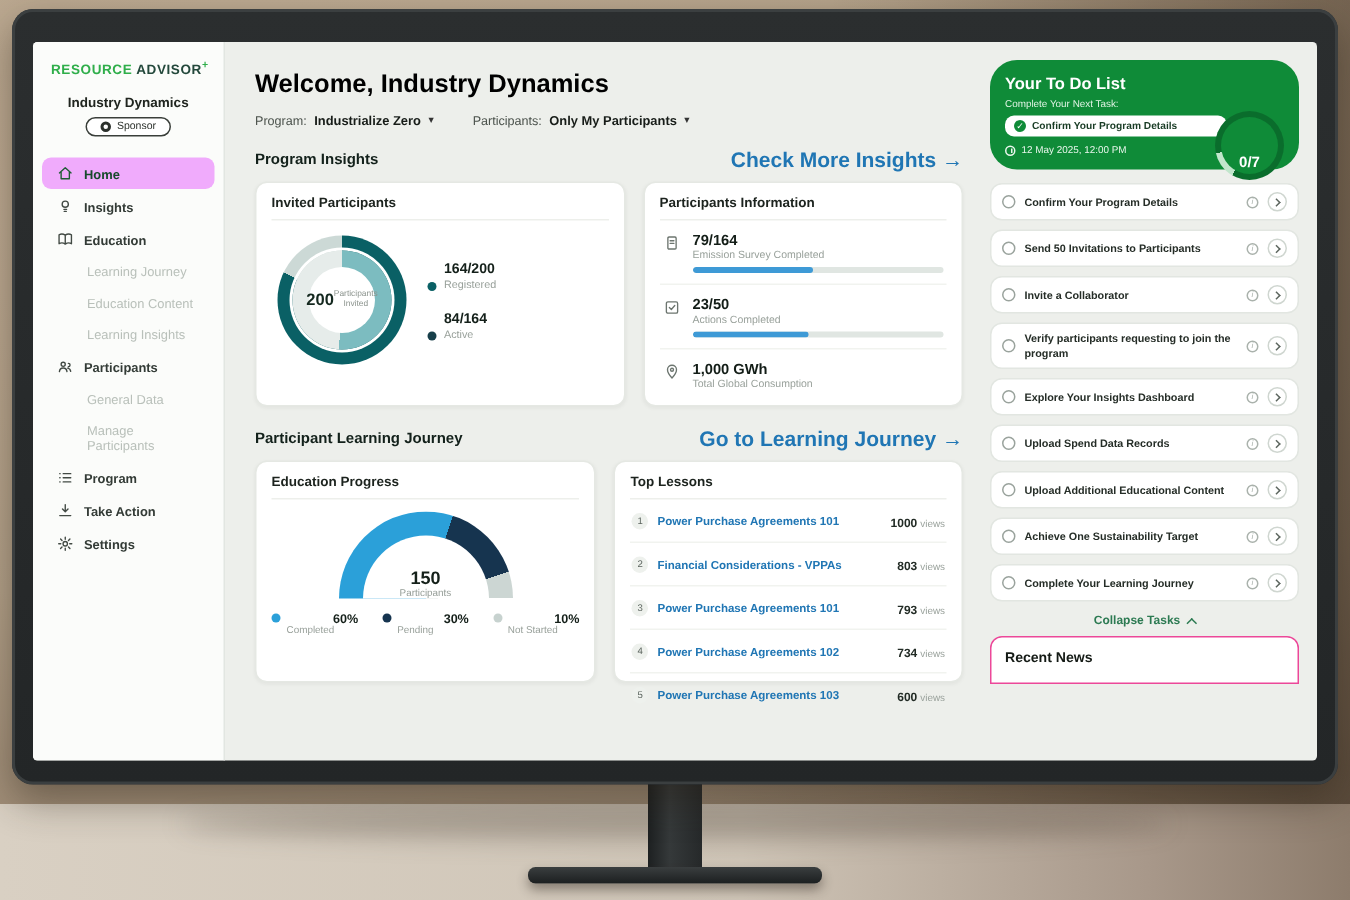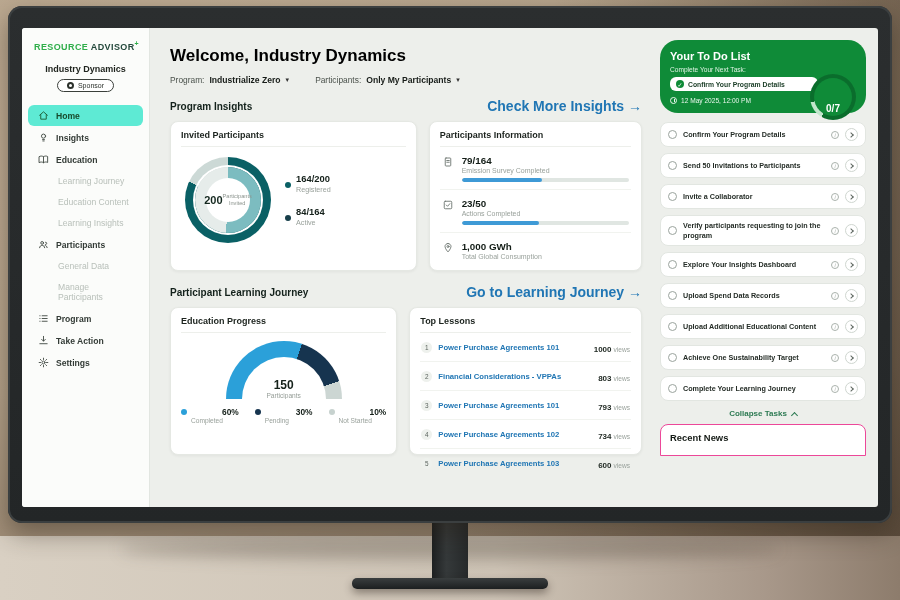--- a/index.html
+++ b/index.html
@@ -45,21 +45,21 @@
   .brand .b3 { color:#2fae4a; font-size:7px; vertical-align:super; }
   .org { text-align:center; margin-top:12px; }
   .org-name { font-size:9px; font-weight:bold; color:#20251f; }
   .badge { display:inline-flex; align-items:center; gap:4px; margin-top:5px;
     border:1px solid #3a3f3a; border-radius:10px; padding:2px 9px; font-size:7px; color:#2c312c; background:#fff; }
   .badge-ic { width:7px; height:7px; border:2px solid #2c312c; border-radius:50%; }
   .nav { margin-top:12px; }
   .nav-item { display:flex; align-items:center; gap:7px; padding:5px 10px; margin:1px 6px;
     font-size:8.6px; font-weight:bold; color:#333b36; border-radius:6px; cursor:pointer; }
   .nav-item.sub { padding-left:30px; font-weight:normal; color:#b9c0ba; }
-  .nav-item.active { background:#5eead4; color:#174a2b; }
+  .nav-item.active { background:#f0abfc; color:#174a2b; }
   .nicon { width:11px; height:11px; flex:none; }
   .nicon path, .nicon circle, .nicon rect { stroke:#424a44; fill:none; stroke-width:2; stroke-linecap:round; stroke-linejoin:round; }
   .active .nicon path, .active .nicon circle { stroke:#1d5c33; }
   
   .main { flex:1; min-width:0; padding:12px 14px 0 20px; }
   .welcome { font-size:17px; font-weight:bold; color:#000000; margin-top:6px; }
   .filters { display:flex; gap:26px; margin-top:9px; font-size:8.4px; color:#4b524c; align-items:center; }
   .filter { display:flex; align-items:center; gap:5px; cursor:pointer; }
   .filter b { color:#171c18; font-size:8.6px; }
   .caret { font-size:7px; color:#333; }
@@ -78,21 +78,21 @@
   .donut { position:relative; width:86px; height:86px; border-radius:50%;
     background:conic-gradient(#0a6065 0 var(--outer,82%), #ccd9d6 var(--outer,82%) 100%); }
   .donut-inner { position:absolute; inset:10px; border-radius:50%;
     background:conic-gradient(#7cbcc0 0 var(--inner,51%), #e6ecea var(--inner,51%) 100%);
     box-shadow:0 0 0 2px #fff; }
   .donut-hole { position:absolute; inset:21px; border-radius:50%; background:#fff;
     display:flex; flex-direction:row; align-items:center; justify-content:center; text-align:center; }
   .donut-val { font-size:11px; font-weight:bold; color:#14281f; }
   .donut-lab { font-size:5.6px; color:#8c948e; width:36px; line-height:1.25; }
   .legend-v { display:flex; flex-direction:column; gap:12px; }
-  .leg-item { display:flex; align-items:center; gap:5px; }
+  .leg-item { display:flex; align-items:flex-end; gap:5px; }
   .dot { width:6px; height:6px; border-radius:50%; margin-top:2px; }
   .dot-reg { background:#0a6065; } .dot-act { background:#173f4a; }
   .leg-val { font-size:9.4px; font-weight:bold; color:#14201a; }
   .leg-lab { font-size:7.2px; color:#98a09a; margin-top:1px; }
   
   .stat { display:flex; gap:8px; padding:8px 2px 7px 2px; border-bottom:1px solid #f1f3ef; }
   .stat:last-child { border-bottom:none; }
   .sicon { width:12px; height:12px; flex:none; margin-top:1px; }
   .sicon path, .sicon rect, .sicon circle { stroke:#6c756f; fill:none; stroke-width:1.8; stroke-linecap:round; stroke-linejoin:round; }
   .stat-body { flex:1; }

